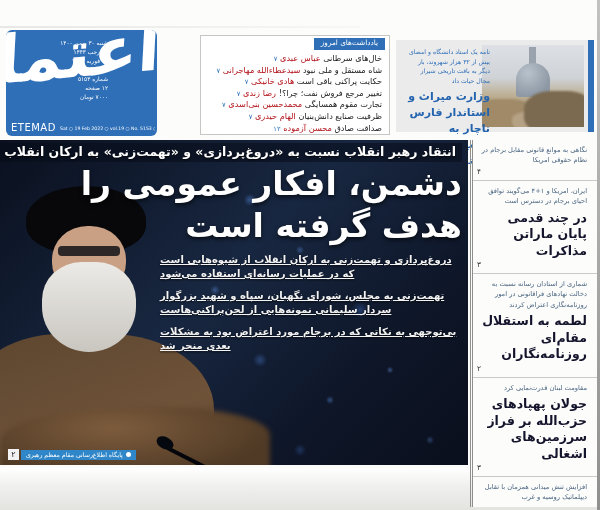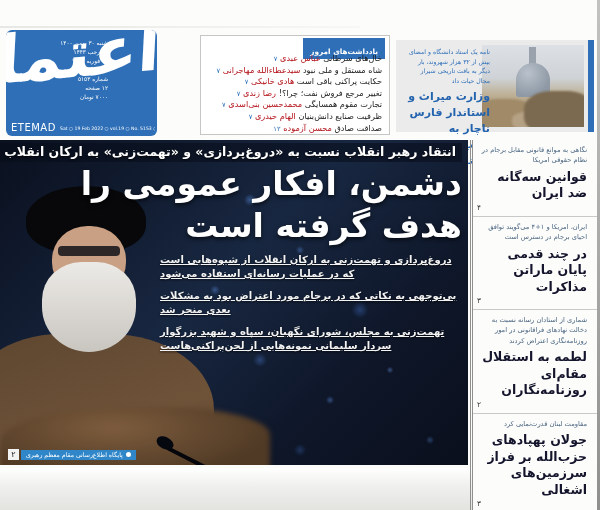--- a/index.html
+++ b/index.html
@@ -16,21 +16,21 @@
              color:#fff; font-size:5.8px; line-height:9px; z-index:2; white-space:nowrap; }
   .m-latin { position:absolute; left:5px; bottom:3px; color:#fff; font-weight:normal;
              font-size:10px; letter-spacing:.5px; z-index:2; }
   .m-strip { position:absolute; left:54px; right:2px; bottom:5px; color:#fff; font-size:4.6px;
              white-space:nowrap; overflow:hidden; z-index:2; }
 
   
   .notes { position:absolute; left:200px; top:35px; width:190px; height:100px;
            background:#fff; border:1px solid #c6c6c4; }
   .notes-label { position:absolute; top:2px; right:4px; background:#2e6fb7; color:#fff;
-                 font-size:7.3px; padding:9px 7px 3px;font-weight:bold; }
+                 font-size:7.3px; padding:0 7px 3px; }
   .notes-list { position:absolute; top:17px; right:7px; left:4px; direction:rtl; text-align:right;
                 font-size:8.2px; line-height:10.6px; color:#1c1c1c; white-space:nowrap; overflow:hidden;}
   .note-author { color:#b3121a; }
   .note-page { color:#2e6fb7; font-size:6.8px; }
 
   
   .shiraz { position:absolute; left:396px; top:40px; width:198px; height:92px; background:#ebebec; }
   .shiraz-bar { position:absolute; right:0; top:0; width:6px; height:100%; background:#2e6fb7; }
   .shiraz-photo { position:absolute; right:10px; top:5px; width:102px; height:82px; overflow:hidden;
       background:linear-gradient(180deg,#dde1e5 0%,#cfd3d7 40%,#bcae92 62%,#9b8768 100%); }
@@ -212,36 +212,35 @@
 
     <div class="mic-head head-a"></div>
 
     <div class="kicker">انتقاد رهبر انقلاب نسبت به «دروغ‌پردازی» و «تهمت‌زنی» به ارکان انقلاب</div>
     <div class="headline">
       <span>دشمن، افکار عمومی را</span><br>
       <span>هدف گرفته است</span>
     </div>
     <div class="decks">
       <p>دروغ‌پردازی و تهمت‌زنی به ارکان انقلاب از شیوه‌هایی است که در عملیات رسانه‌ای استفاده می‌شود</p>
+      <p>تهمت‌زنی به مجلس، شورای نگهبان، سپاه و شهید بزرگوار سردار سلیمانی نمونه‌هایی از لجن‌پراکنی‌هاست</p>
       <p>بی‌توجهی به نکاتی که در برجام مورد اعتراض بود به مشکلات بعدی منجر شد</p>
-      <p>تهمت‌زنی به مجلس، شورای نگهبان، سپاه و شهید بزرگوار سردار سلیمانی نمونه‌هایی از لجن‌پراکنی‌هاست</p>
     </div>
     <div class="photo-caption">
       <div class="cap-page">۲</div>
       <div class="cap-bar">
         <span class="cap-dot"></span>
         <span>پایگاه اطلاع‌رسانی مقام معظم رهبری</span>
       </div>
     </div>
   </div>
 
   <div class="sidebar">
     <div class="sb-item">
       <div class="sb-lead">نگاهی به موانع قانونی مقابل برجام در نظام حقوقی امریکا</div>
-      <div class="sb-title">قوانین سه‌گانه ضد ایران</div>
       <div class="sb-page">۴</div>
     </div>
     <div class="sb-item">
       <div class="sb-lead">ایران، امریکا و ۱+۴ می‌گویند توافق احیای برجام در دسترس است</div>
       <div class="sb-title">در چند قدمی پایان ماراتن مذاکرات</div>
       <div class="sb-page">۳</div>
     </div>
     <div class="sb-item">
       <div class="sb-lead">شماری از استادان رسانه نسبت به دخالت نهادهای فراقانونی در امور روزنامه‌نگاری اعتراض کردند</div>
       <div class="sb-title">لطمه به استقلال مقام‌ای روزنامه‌نگاران</div>

